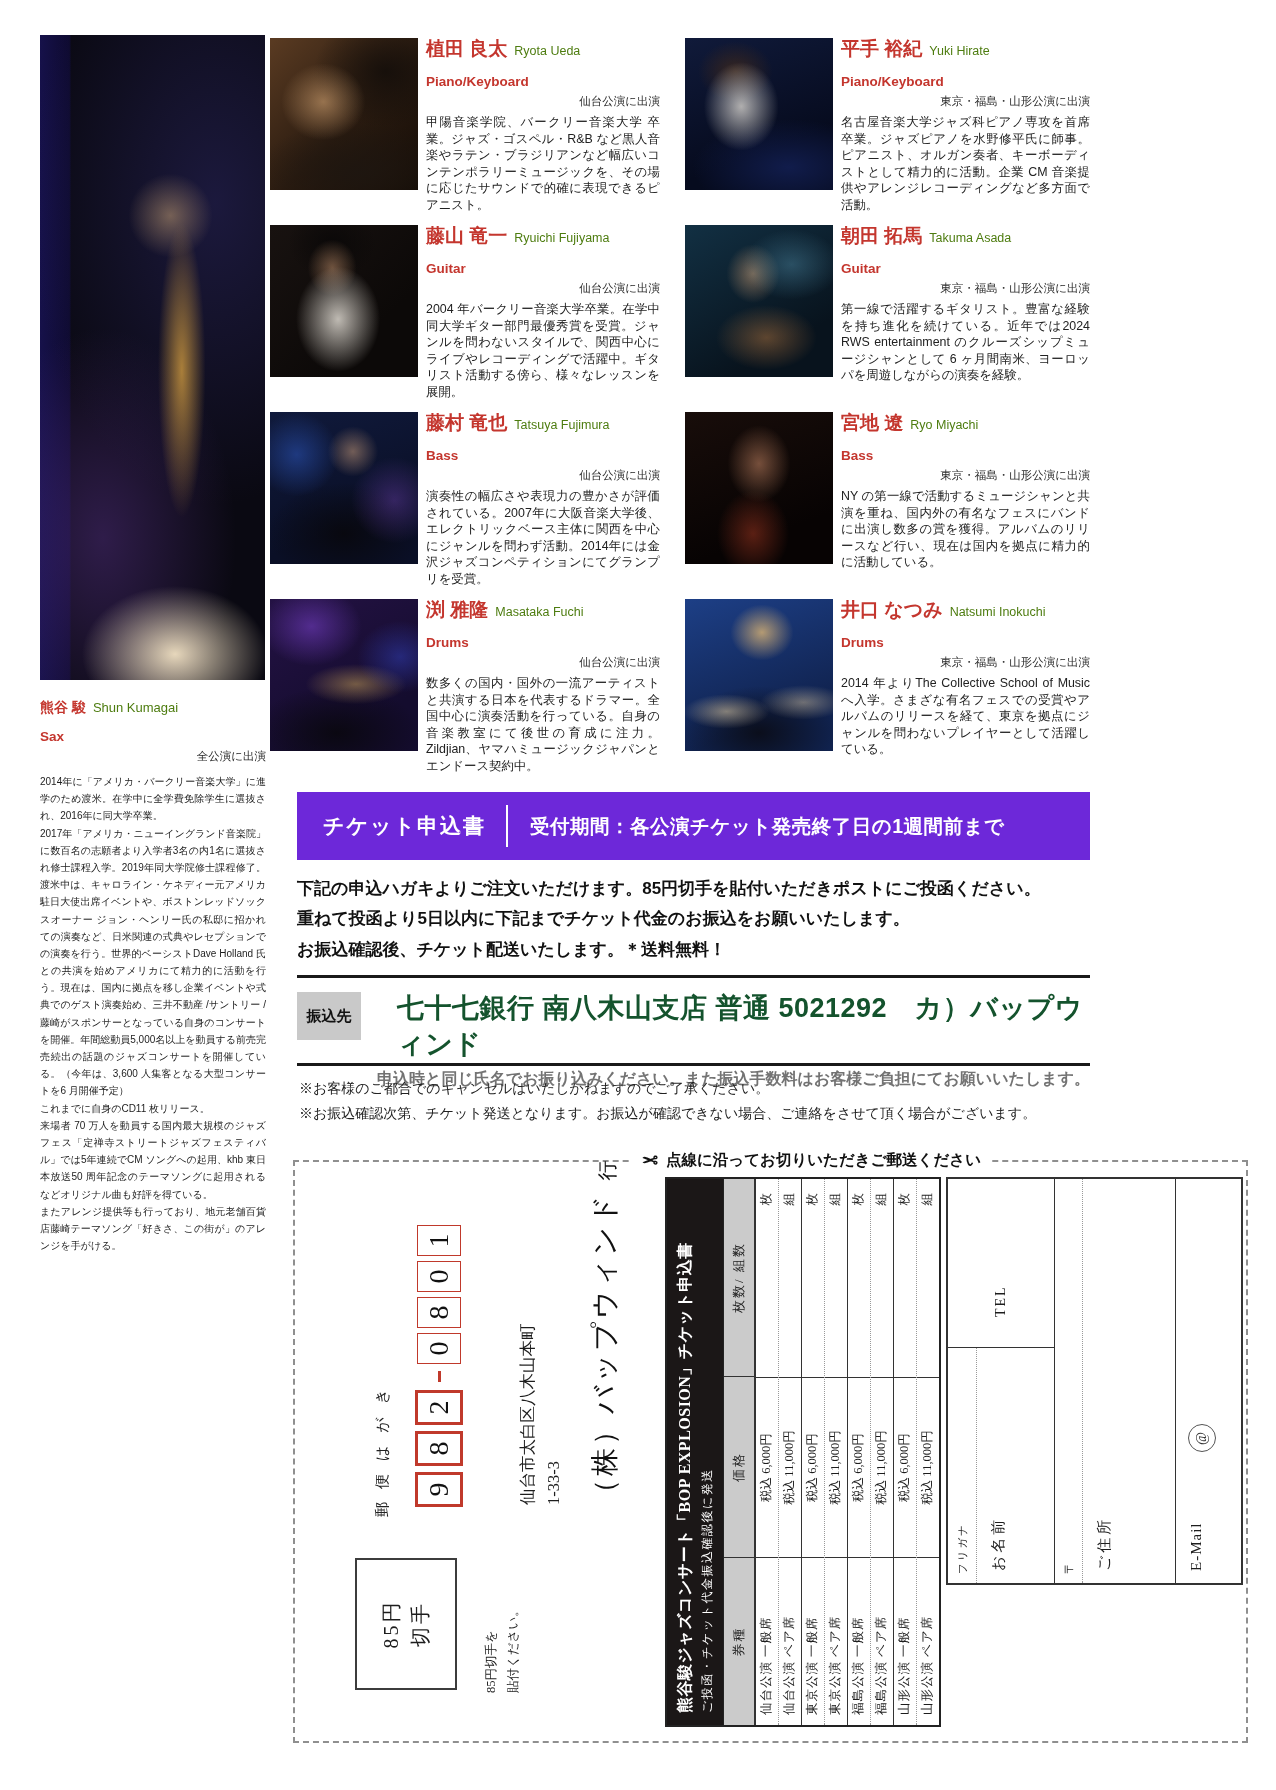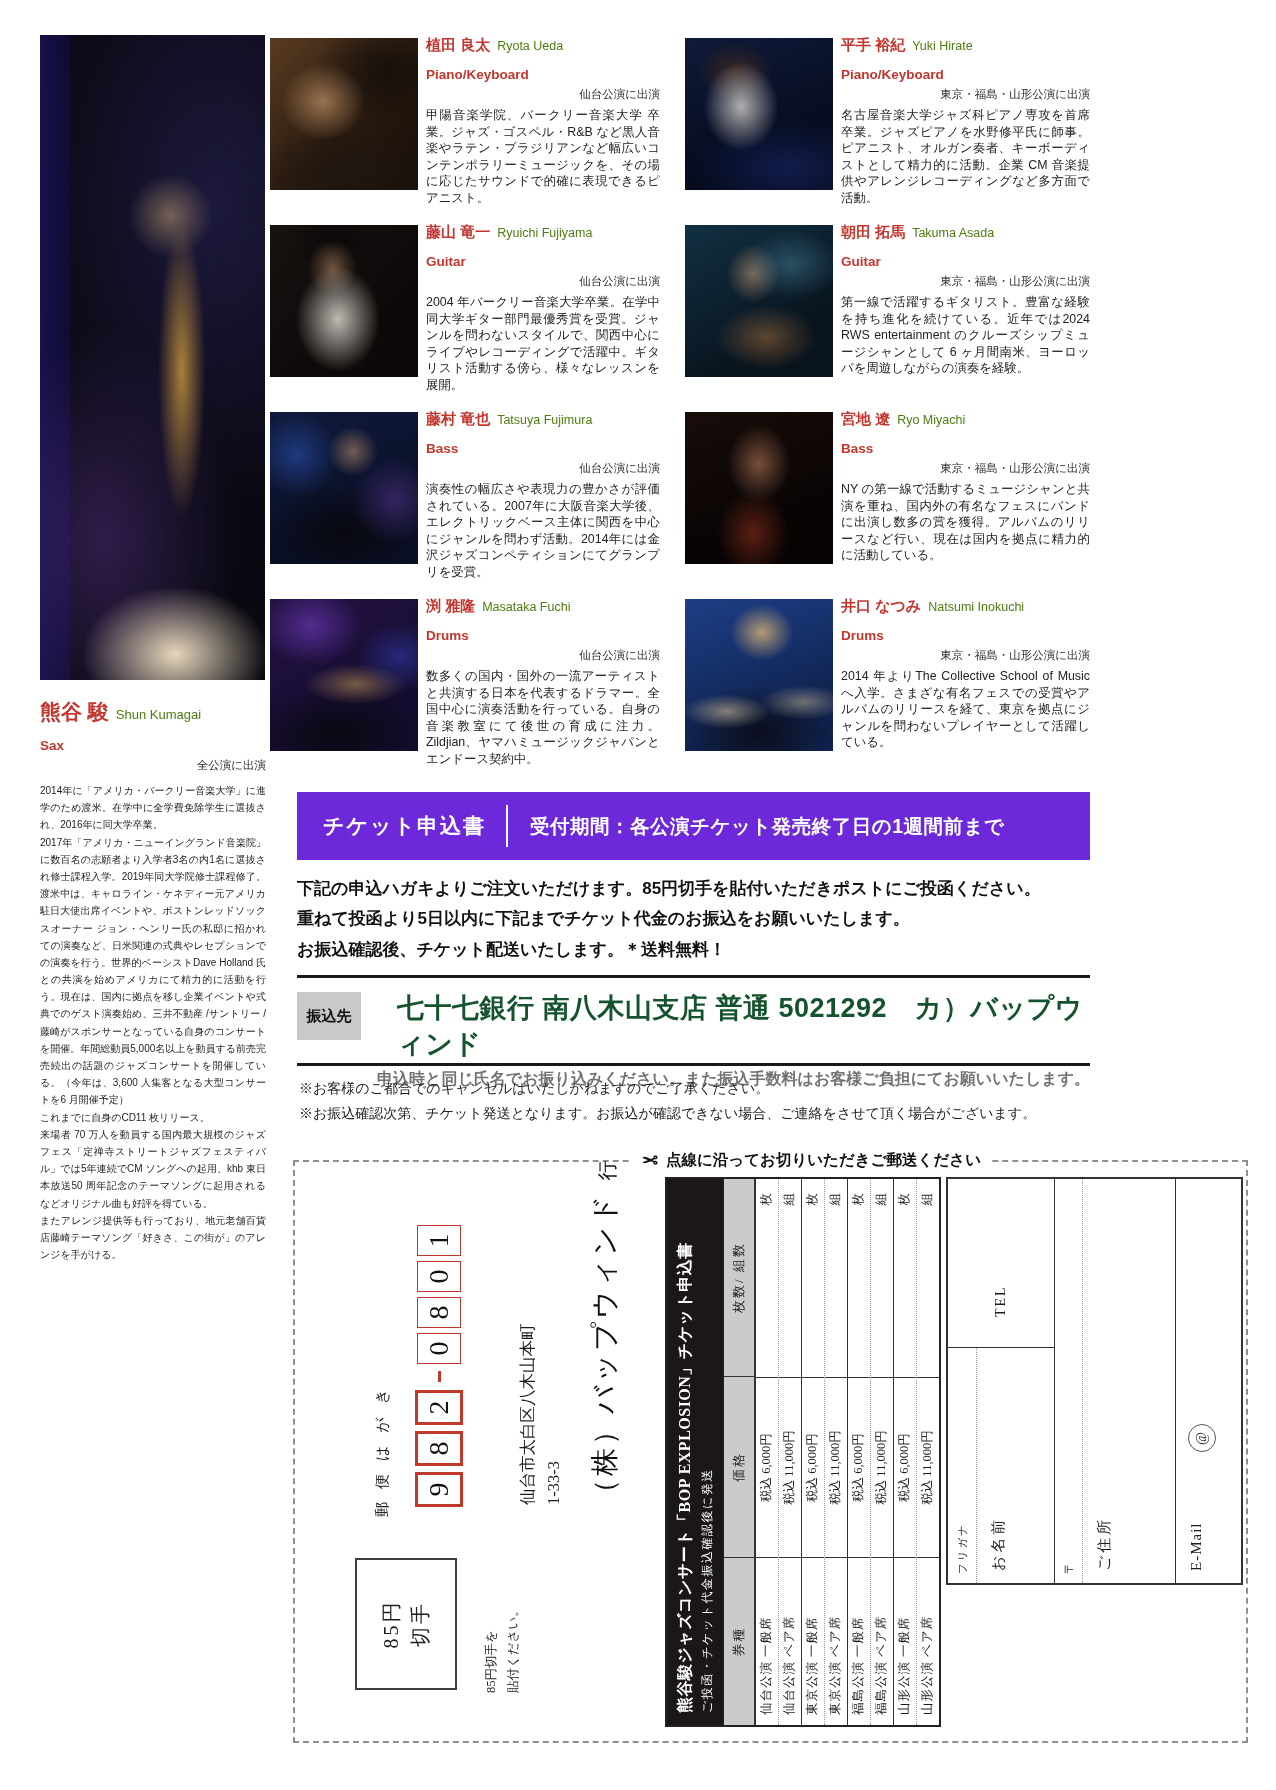--- a/index.html
+++ b/index.html
@@ -10,33 +10,33 @@
     background:
       radial-gradient(ellipse 150px 110px at 60% 96%, rgba(242,226,196,.95), rgba(242,226,196,0) 62%),
       radial-gradient(ellipse 34px 210px at 63% 52%, rgba(196,146,62,.85), rgba(196,146,62,0) 70%),
       radial-gradient(ellipse 60px 60px at 58% 28%, rgba(210,170,120,.5), rgba(0,0,0,0) 70%),
       radial-gradient(ellipse 190px 300px at 28% 78%, rgba(92,52,142,.45), rgba(0,0,0,0) 70%),
       radial-gradient(ellipse 260px 420px at 78% 26%, rgba(42,38,96,.55), rgba(0,0,0,0) 72%),
       linear-gradient(90deg,#16114a 0%,#0e0a30 13%,#0a0912 14%),
       linear-gradient(180deg,#0a0a12,#0b0916);}
   .bio-block{position:absolute;left:40px;top:698px;width:226px;}
   .jname{font-weight:bold;color:#c4362e;}
-  .bio-block .jname{font-size:21px;}
+  .bio-block .jname{font-size:14px;}
   .rname{font-size:12.5px;color:#4d7c0f;margin-left:7px;font-weight:normal;margin-top:24px;}
   .bio-block .rname{font-size:13px;}
   .role{color:#c4362e;font-size:13.5px;font-weight:bold;margin-top:12px;}
   .appear{font-size:11.5px;color:#2a2a2a;text-align:right;margin-top:5px;}
   .bio-body{font-size:10px;line-height:1.72;color:#1c1c1c;text-align:justify;
             margin-top:9px;white-space:pre-line;}
   
   .card{position:absolute;width:390px;height:185px;}
   .card.c2{width:405px;}
   .card .photo{position:absolute;left:0;top:2px;width:148px;height:152px;}
   .card .ctext{position:absolute;left:156px;top:0;right:0;}
-  .card .jname{font-size:15px;}
+  .card .jname{font-size:19px;}
   .card .bio{font-size:12.4px;line-height:1.33;color:#222;text-align:justify;margin-top:5px;}
   .ph-ueda{background:radial-gradient(ellipse 60px 55px at 36% 42%,rgba(214,166,116,.6),rgba(0,0,0,0) 70%),radial-gradient(ellipse 90px 70px at 78% 22%,rgba(20,14,10,.9),rgba(0,0,0,0) 80%),radial-gradient(ellipse 120px 60px at 60% 88%,rgba(30,22,16,.95),rgba(0,0,0,0) 85%),linear-gradient(135deg,#5a3b22,#2a1b10 55%,#140c06);}
   .ph-hirate{background:radial-gradient(ellipse 55px 65px at 38% 45%,rgba(232,228,220,.75),rgba(232,228,220,0) 68%),radial-gradient(ellipse 50px 40px at 34% 22%,rgba(60,40,30,.9),rgba(0,0,0,0) 75%),radial-gradient(ellipse 120px 60px at 70% 85%,rgba(18,30,80,.9),rgba(0,0,0,0) 80%),linear-gradient(160deg,#101a3a,#060b1e 70%);}
   .ph-fujiyama{background:radial-gradient(ellipse 60px 75px at 46% 62%,rgba(235,230,221,.8),rgba(235,230,221,0) 70%),radial-gradient(ellipse 35px 40px at 42% 28%,rgba(188,140,104,.55),rgba(0,0,0,0) 70%),radial-gradient(ellipse 55px 45px at 42% 12%,rgba(10,8,8,.95),rgba(0,0,0,0) 80%),linear-gradient(135deg,#181210,#0c0908 70%);}
   .ph-asada{background:radial-gradient(ellipse 70px 50px at 72% 26%,rgba(86,150,178,.4),rgba(0,0,0,0) 70%),radial-gradient(ellipse 38px 42px at 46% 32%,rgba(205,158,116,.55),rgba(0,0,0,0) 70%),radial-gradient(ellipse 70px 45px at 55% 74%,rgba(176,116,62,.5),rgba(0,0,0,0) 72%),linear-gradient(150deg,#123043,#08131d 75%);}
   .ph-fujimura{background:radial-gradient(ellipse 60px 60px at 18% 28%,rgba(44,86,188,.55),rgba(0,0,0,0) 70%),radial-gradient(ellipse 60px 60px at 84% 58%,rgba(104,62,168,.45),rgba(0,0,0,0) 72%),radial-gradient(ellipse 36px 36px at 56% 26%,rgba(196,152,118,.55),rgba(0,0,0,0) 70%),radial-gradient(ellipse 90px 60px at 50% 80%,rgba(8,8,14,.95),rgba(0,0,0,0) 85%),linear-gradient(160deg,#101a3c,#0a0f26 70%);}
   .ph-miyachi{background:radial-gradient(ellipse 45px 55px at 50% 34%,rgba(186,126,94,.6),rgba(0,0,0,0) 70%),radial-gradient(ellipse 50px 60px at 46% 80%,rgba(158,54,32,.55),rgba(0,0,0,0) 72%),linear-gradient(160deg,#180d0a,#070303 75%);}
   .ph-fuchi{background:radial-gradient(ellipse 70px 55px at 28% 18%,rgba(116,62,196,.6),rgba(0,0,0,0) 72%),radial-gradient(ellipse 60px 50px at 88% 38%,rgba(54,72,206,.45),rgba(0,0,0,0) 72%),radial-gradient(ellipse 70px 28px at 58% 56%,rgba(206,166,86,.5),rgba(0,0,0,0) 72%),radial-gradient(ellipse 100px 55px at 45% 88%,rgba(10,8,16,.95),rgba(0,0,0,0) 85%),linear-gradient(150deg,#241244,#140c2e 75%);}
   .ph-inokuchi{background:radial-gradient(ellipse 45px 40px at 52% 22%,rgba(219,180,116,.8),rgba(0,0,0,0) 70%),radial-gradient(ellipse 60px 24px at 28% 74%,rgba(226,206,166,.55),rgba(0,0,0,0) 72%),radial-gradient(ellipse 60px 24px at 80% 68%,rgba(226,206,166,.45),rgba(0,0,0,0) 72%),radial-gradient(ellipse 90px 55px at 50% 88%,rgba(10,12,22,.9),rgba(0,0,0,0) 85%),linear-gradient(160deg,#1d3f86,#10224e 75%);}
   

